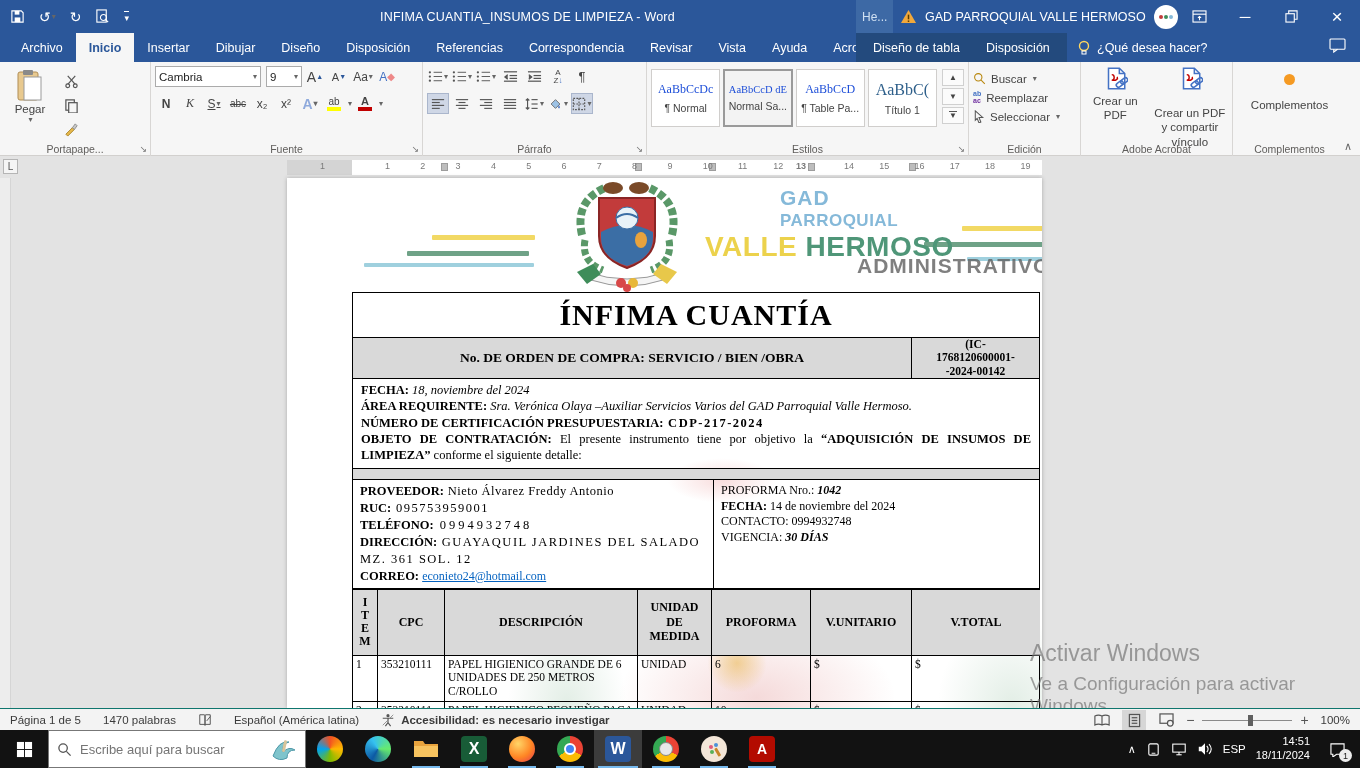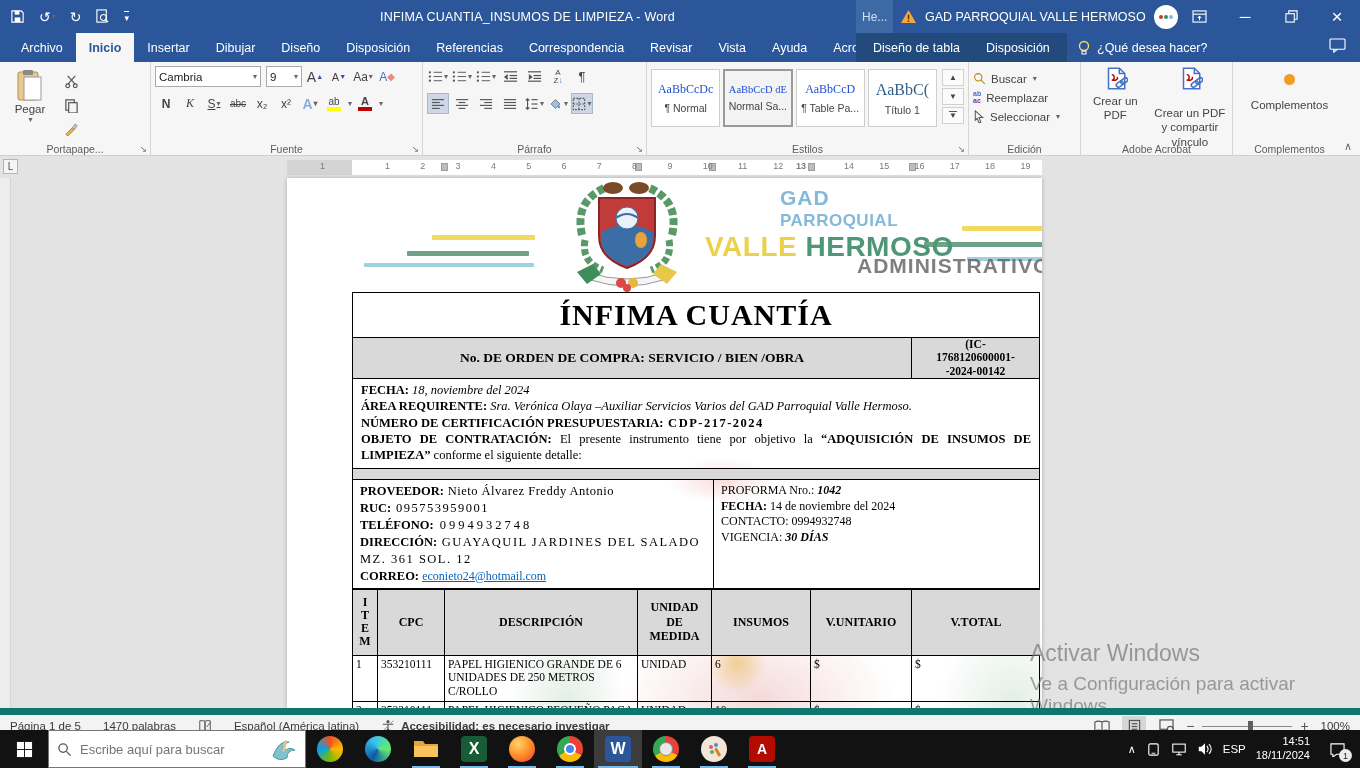--- a/index.html
+++ b/index.html
@@ -95,21 +95,21 @@
 
   
   .wm-blob { position:absolute; pointer-events:none; border-radius:50%; }
 
   
   #activar { position:absolute; left:1030px; top:462px; color:rgba(110,110,110,.65); pointer-events:none; }
   #activar .l1 { font-size:23px; font-weight:300; }
   #activar .l2 { font-size:19px; margin-top:6px; }
 
   
-  #statusbar { position:absolute; left:0; top:708px; width:1360px; height:22px; background:#f3f3f3; border-top:7px solid #0f766e; font-size:11.5px; color:#3b3b3b;text-decoration:underline; }
+  #statusbar { position:absolute; left:0; top:708px; width:1360px; height:22px; background:#f3f3f3; border-top:1px solid #0f766e; font-size:11.5px; color:#3b3b3b;text-decoration:underline; }
   #sb-left { position:absolute; left:10px; top:0; height:22px; display:flex; align-items:center; gap:22px; }
   #sb-right { position:absolute; right:10px; top:0; height:22px; display:flex; align-items:center; gap:8px; }
   .viewic { width:24px; height:20px; display:flex; align-items:center; justify-content:center; }
   .viewic.active { background:#d6d6d6; }
   #zoom-track { width:90px; height:1px; background:#8a8a8a; position:relative; }
   #zoom-thumb { position:absolute; left:46px; top:-5px; width:5px; height:11px; background:#5f5f5f; }
 
   
   #taskbar { position:absolute; left:0; top:730px; width:1360px; height:38px; background:#121212; display:flex; align-items:center; }
   #start { width:48px; height:38px; display:flex; align-items:center; justify-content:center; }
@@ -617,21 +617,21 @@
           <div><span>VIGENCIA:</span><span class="ival flabel"> 30 DÍAS</span></div>
         </div>
       </div>
 
       <div id="items-table">
         <div class="trow hrow">
             <div class="cell c0">ITEM</div>
             <div class="cell c1">CPC</div>
             <div class="cell c2">DESCRIPCIÓN</div>
             <div class="cell c3">UNIDAD DE MEDIDA</div>
-            <div class="cell c4">INSUMOS</div>
+            <div class="cell c4">PROFORMA</div>
             <div class="cell c5">V.UNITARIO</div>
             <div class="cell c6">V.TOTAL</div>
           </div>
         <div class="body">
             <div class="trow">
               <div class="cell c0">1</div>
               <div class="cell c1">353210111</div>
               <div class="cell c2">PAPEL HIGIENICO  GRANDE  DE 6 UNIDADES  DE 250 METROS C/ROLLO</div>
               <div class="cell c3">UNIDAD</div>
               <div class="cell c4">6</div>

